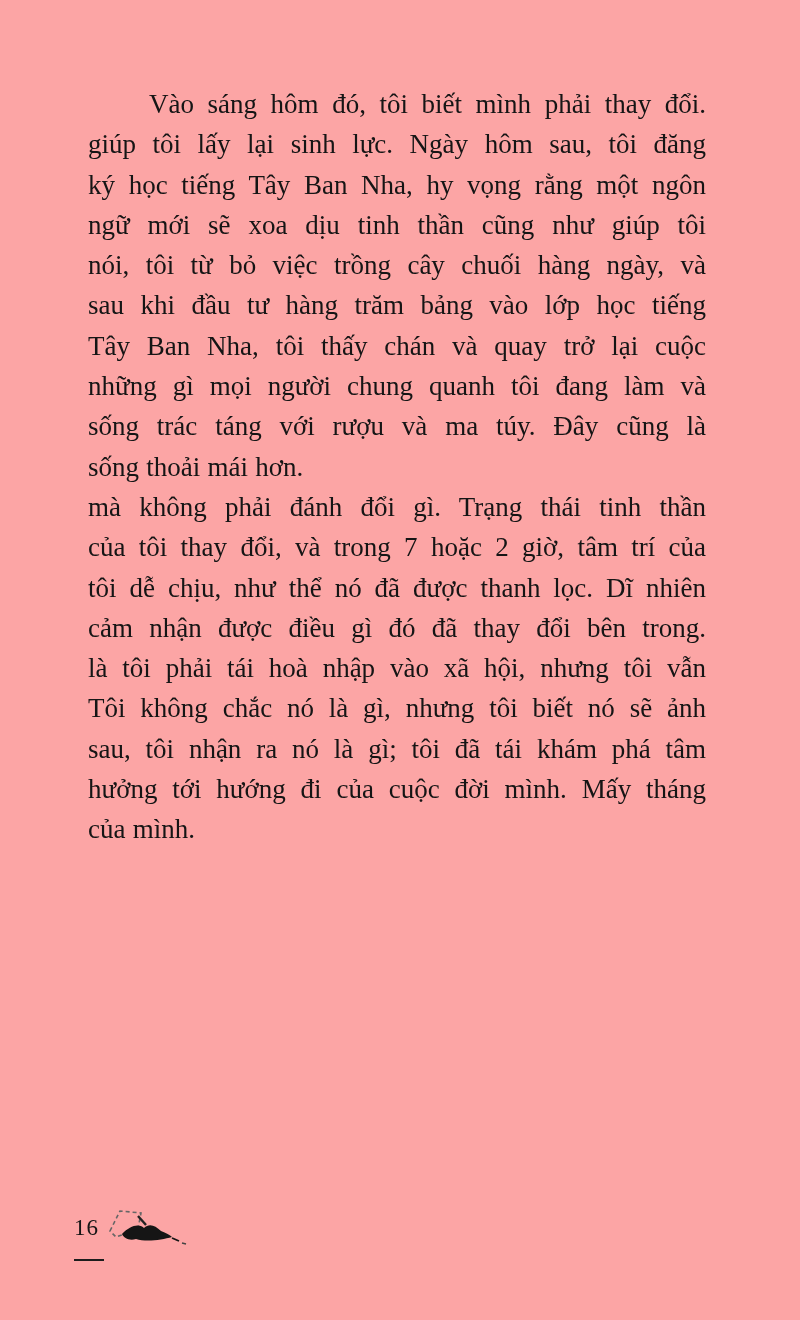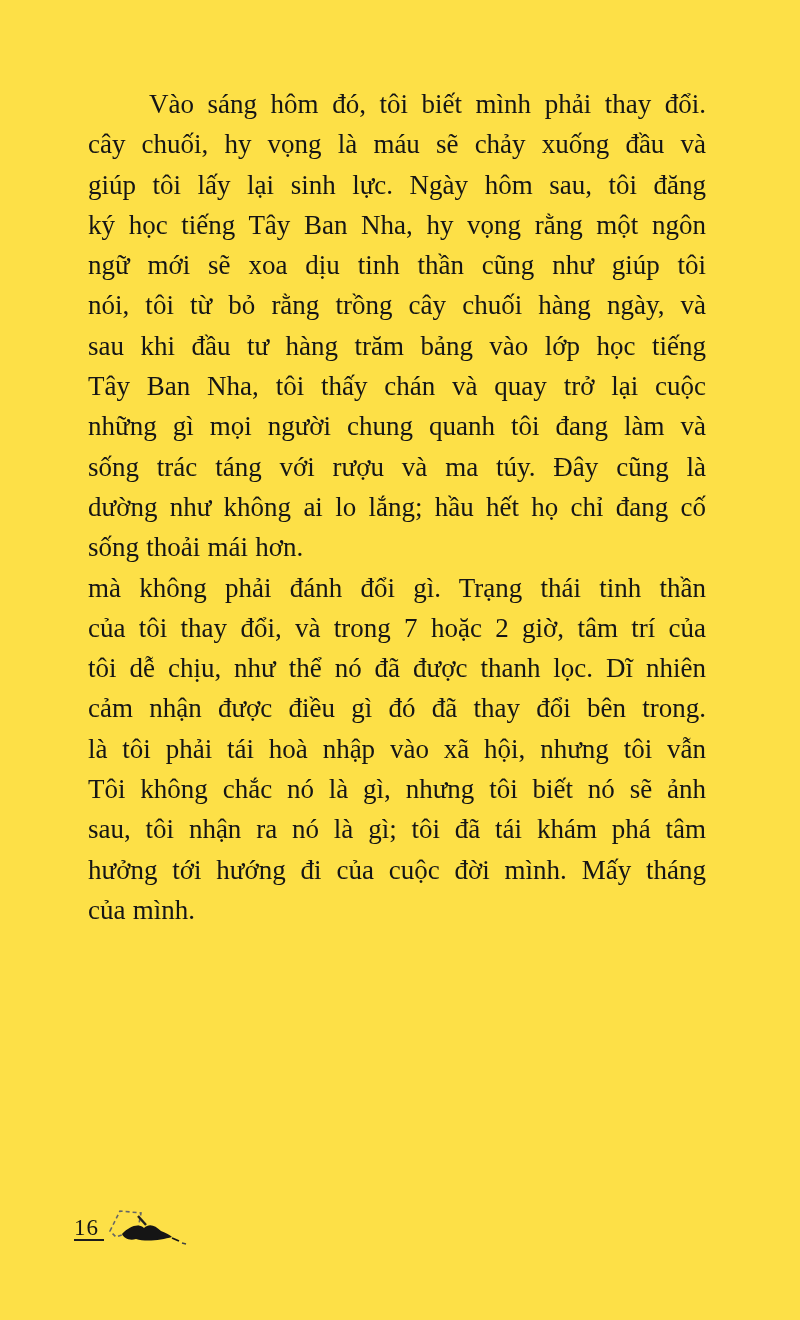--- a/index.html
+++ b/index.html
@@ -11,21 +11,21 @@
     height: 1320px;
     background: #ffffff;
     position: relative;
     overflow: hidden;
     font-family: "Liberation Serif", "DejaVu Serif", serif;
     color: #151515;
   }
   .book-page {
     position: absolute;
     inset: 0;
-    background: #fde047;
+    background: #fca5a5;
   }
   .text-block {
     position: absolute;
     left: 88px;
     top: 84px;
     width: 618px;
     font-size: 27px;
     line-height: 40.3px;
   }
   .paragraph {
@@ -52,48 +52,46 @@
     height: 48px;
   }
   .pagenum {
     position: absolute;
     left: 2px;
     top: 12px;
     display: inline-block;
     width: 30px;
     font-size: 23px;
     line-height: 1.0;
-    padding-bottom: 0;
+    padding-bottom: 20px;
     border-bottom: 2px solid #1c1c1c;
     letter-spacing: 1px;
   }
   .ornament {
     position: absolute;
     left: 26px;
     top: 0px;
   }
 </style>
 </head>
 <body>
 
 <main class="book-page">
 
   <article class="text-block" id="text-block">
       <div class="paragraph">
         <div class="line para-first">Vào sáng hôm đó, tôi biết mình phải thay đổi.</div>
-        <div class="line">cây chuối, hy vọng là máu sẽ chảy xuống đầu và</div>
         <div class="line">giúp tôi lấy lại sinh lực. Ngày hôm sau, tôi đăng</div>
         <div class="line">ký học tiếng Tây Ban Nha, hy vọng rằng một ngôn</div>
         <div class="line">ngữ mới sẽ xoa dịu tinh thần cũng như giúp tôi</div>
-        <div class="line">nói, tôi từ bỏ rằng trồng cây chuối hàng ngày, và</div>
+        <div class="line">nói, tôi từ bỏ việc trồng cây chuối hàng ngày, và</div>
         <div class="line">sau khi đầu tư hàng trăm bảng vào lớp học tiếng</div>
         <div class="line">Tây Ban Nha, tôi thấy chán và quay trở lại cuộc</div>
         <div class="line">những gì mọi người chung quanh tôi đang làm và</div>
         <div class="line">sống trác táng với rượu và ma túy. Đây cũng là</div>
-        <div class="line">dường như không ai lo lắng; hầu hết họ chỉ đang cố</div>
         <div class="line para-last">sống thoải mái hơn.</div>
       </div>
       <div class="paragraph">
         <div class="line">mà không phải đánh đổi gì. Trạng thái tinh thần</div>
         <div class="line">của tôi thay đổi, và trong 7 hoặc 2 giờ, tâm trí của</div>
         <div class="line">tôi dễ chịu, như thể nó đã được thanh lọc. Dĩ nhiên</div>
         <div class="line">cảm nhận được điều gì đó đã thay đổi bên trong.</div>
         <div class="line">là tôi phải tái hoà nhập vào xã hội, nhưng tôi vẫn</div>
         <div class="line">Tôi không chắc nó là gì, nhưng tôi biết nó sẽ ảnh</div>
         <div class="line">sau, tôi nhận ra nó là gì; tôi đã tái khám phá tâm</div>

